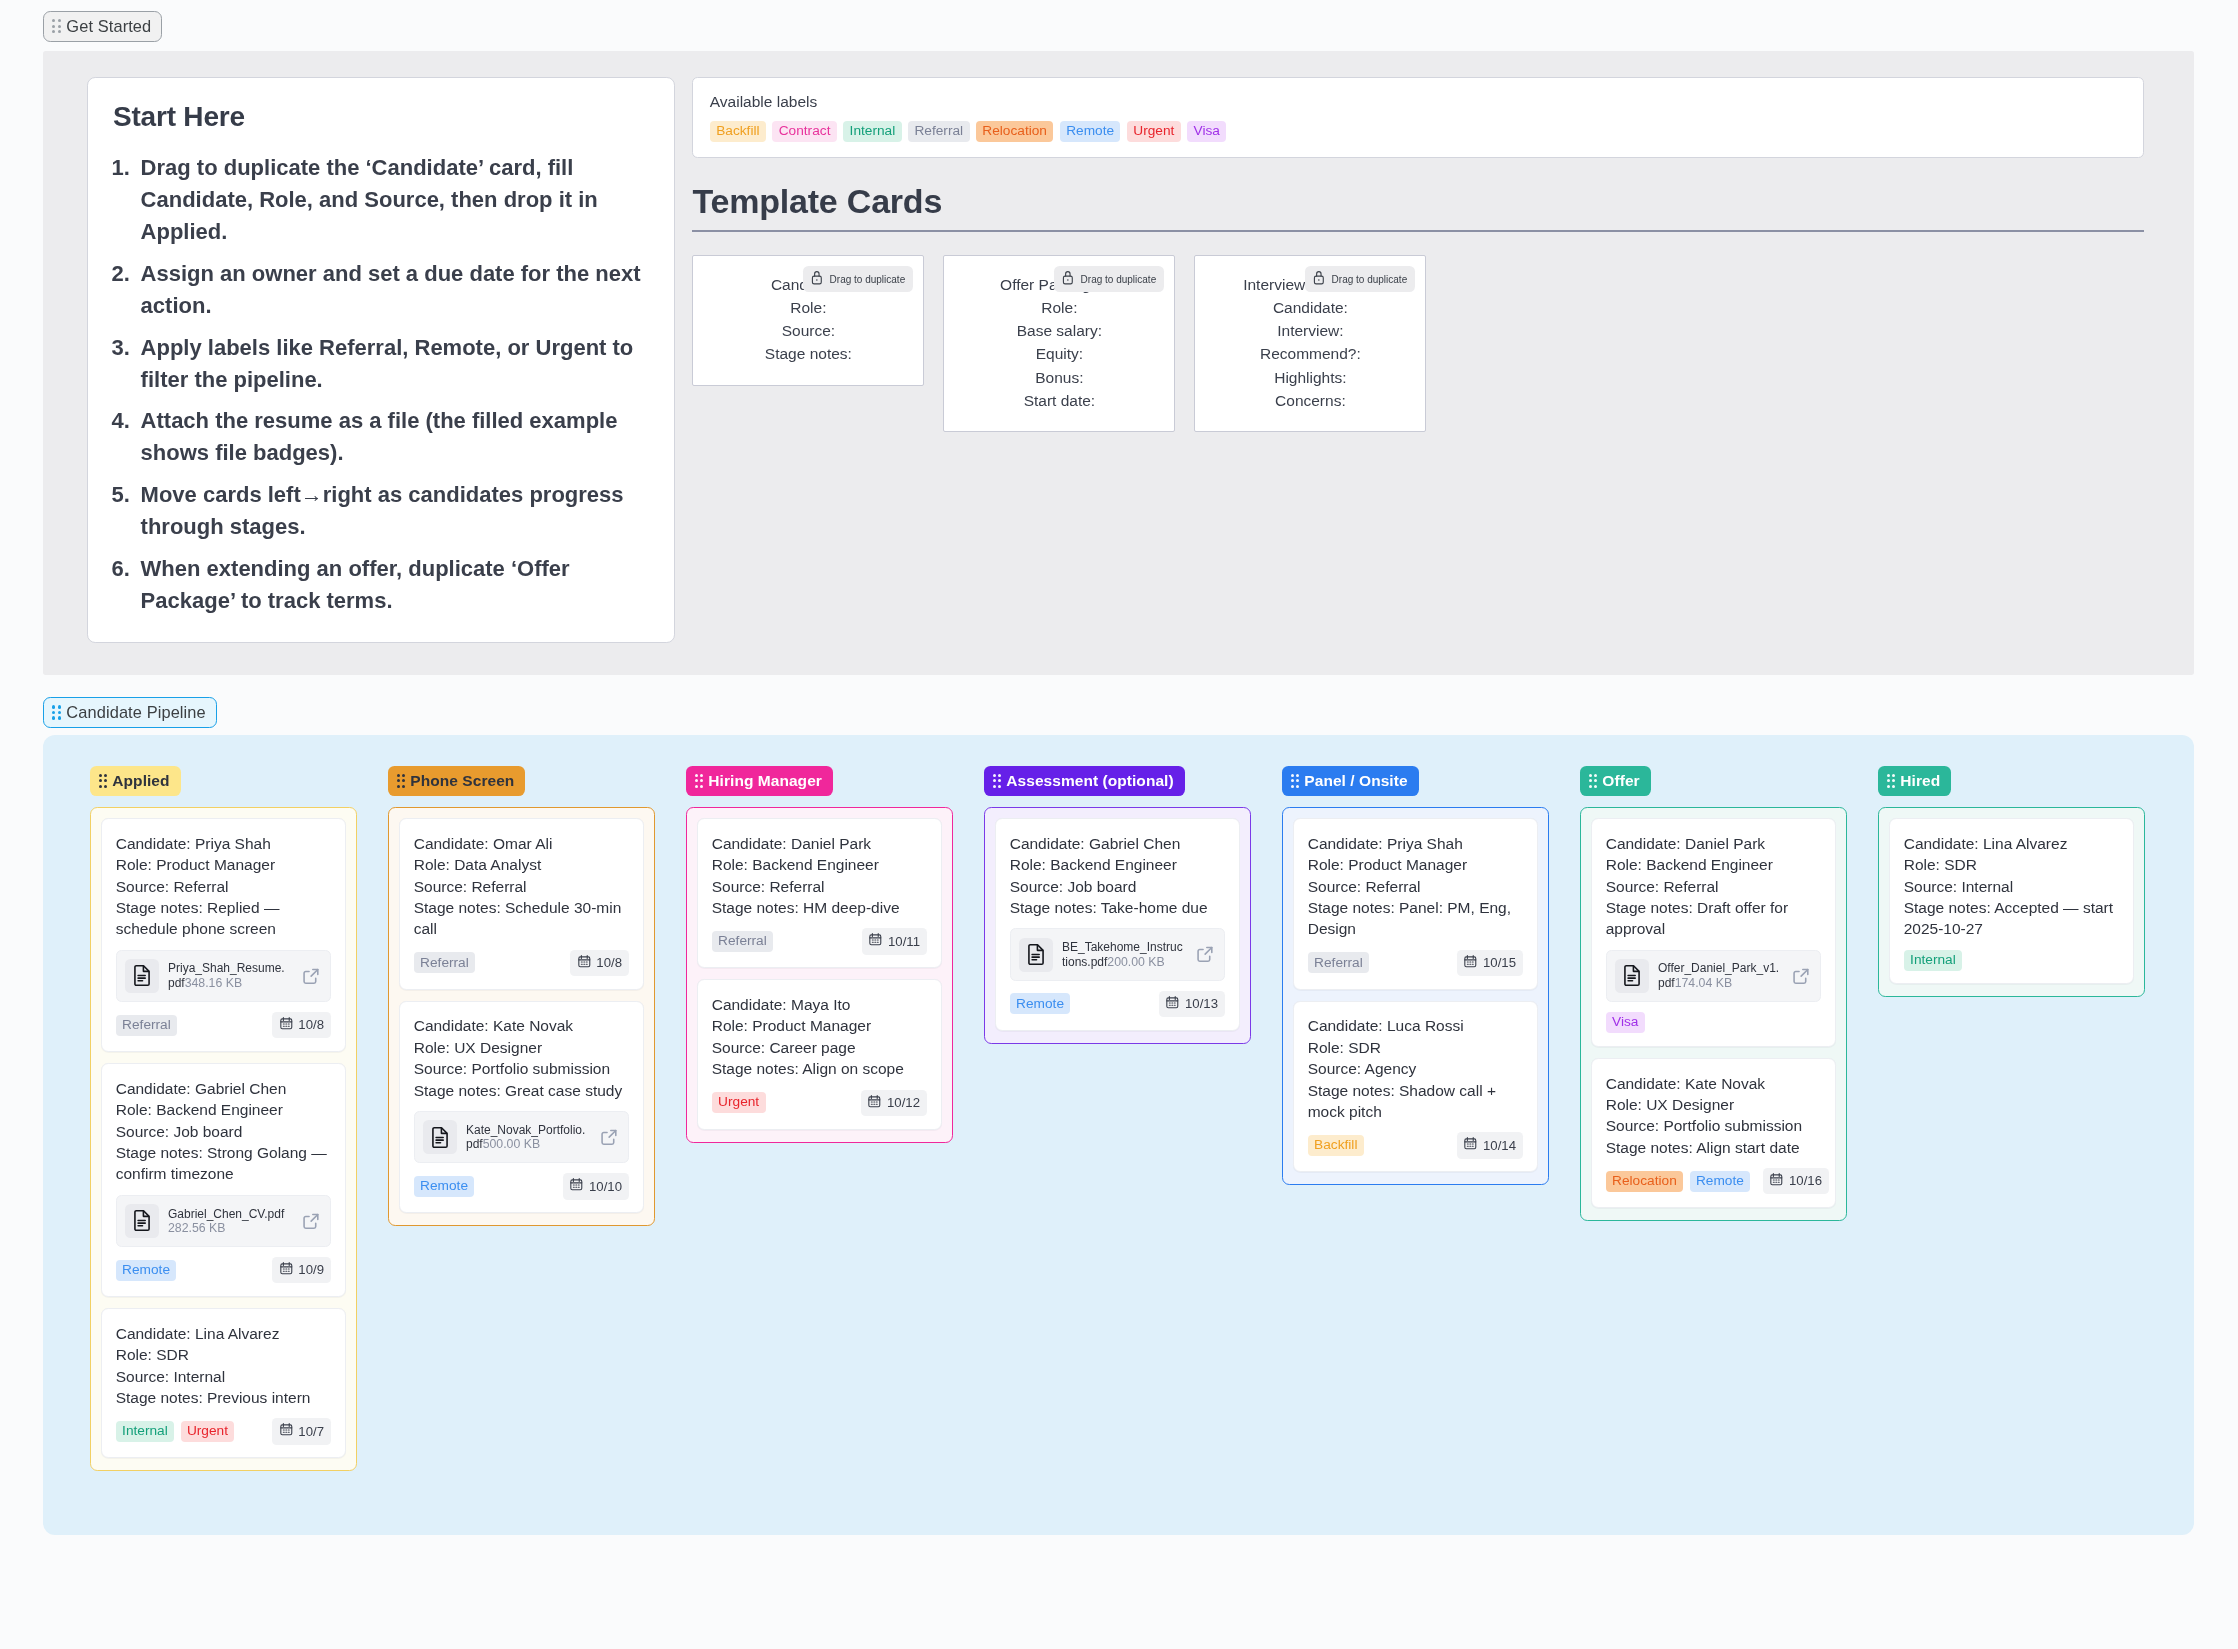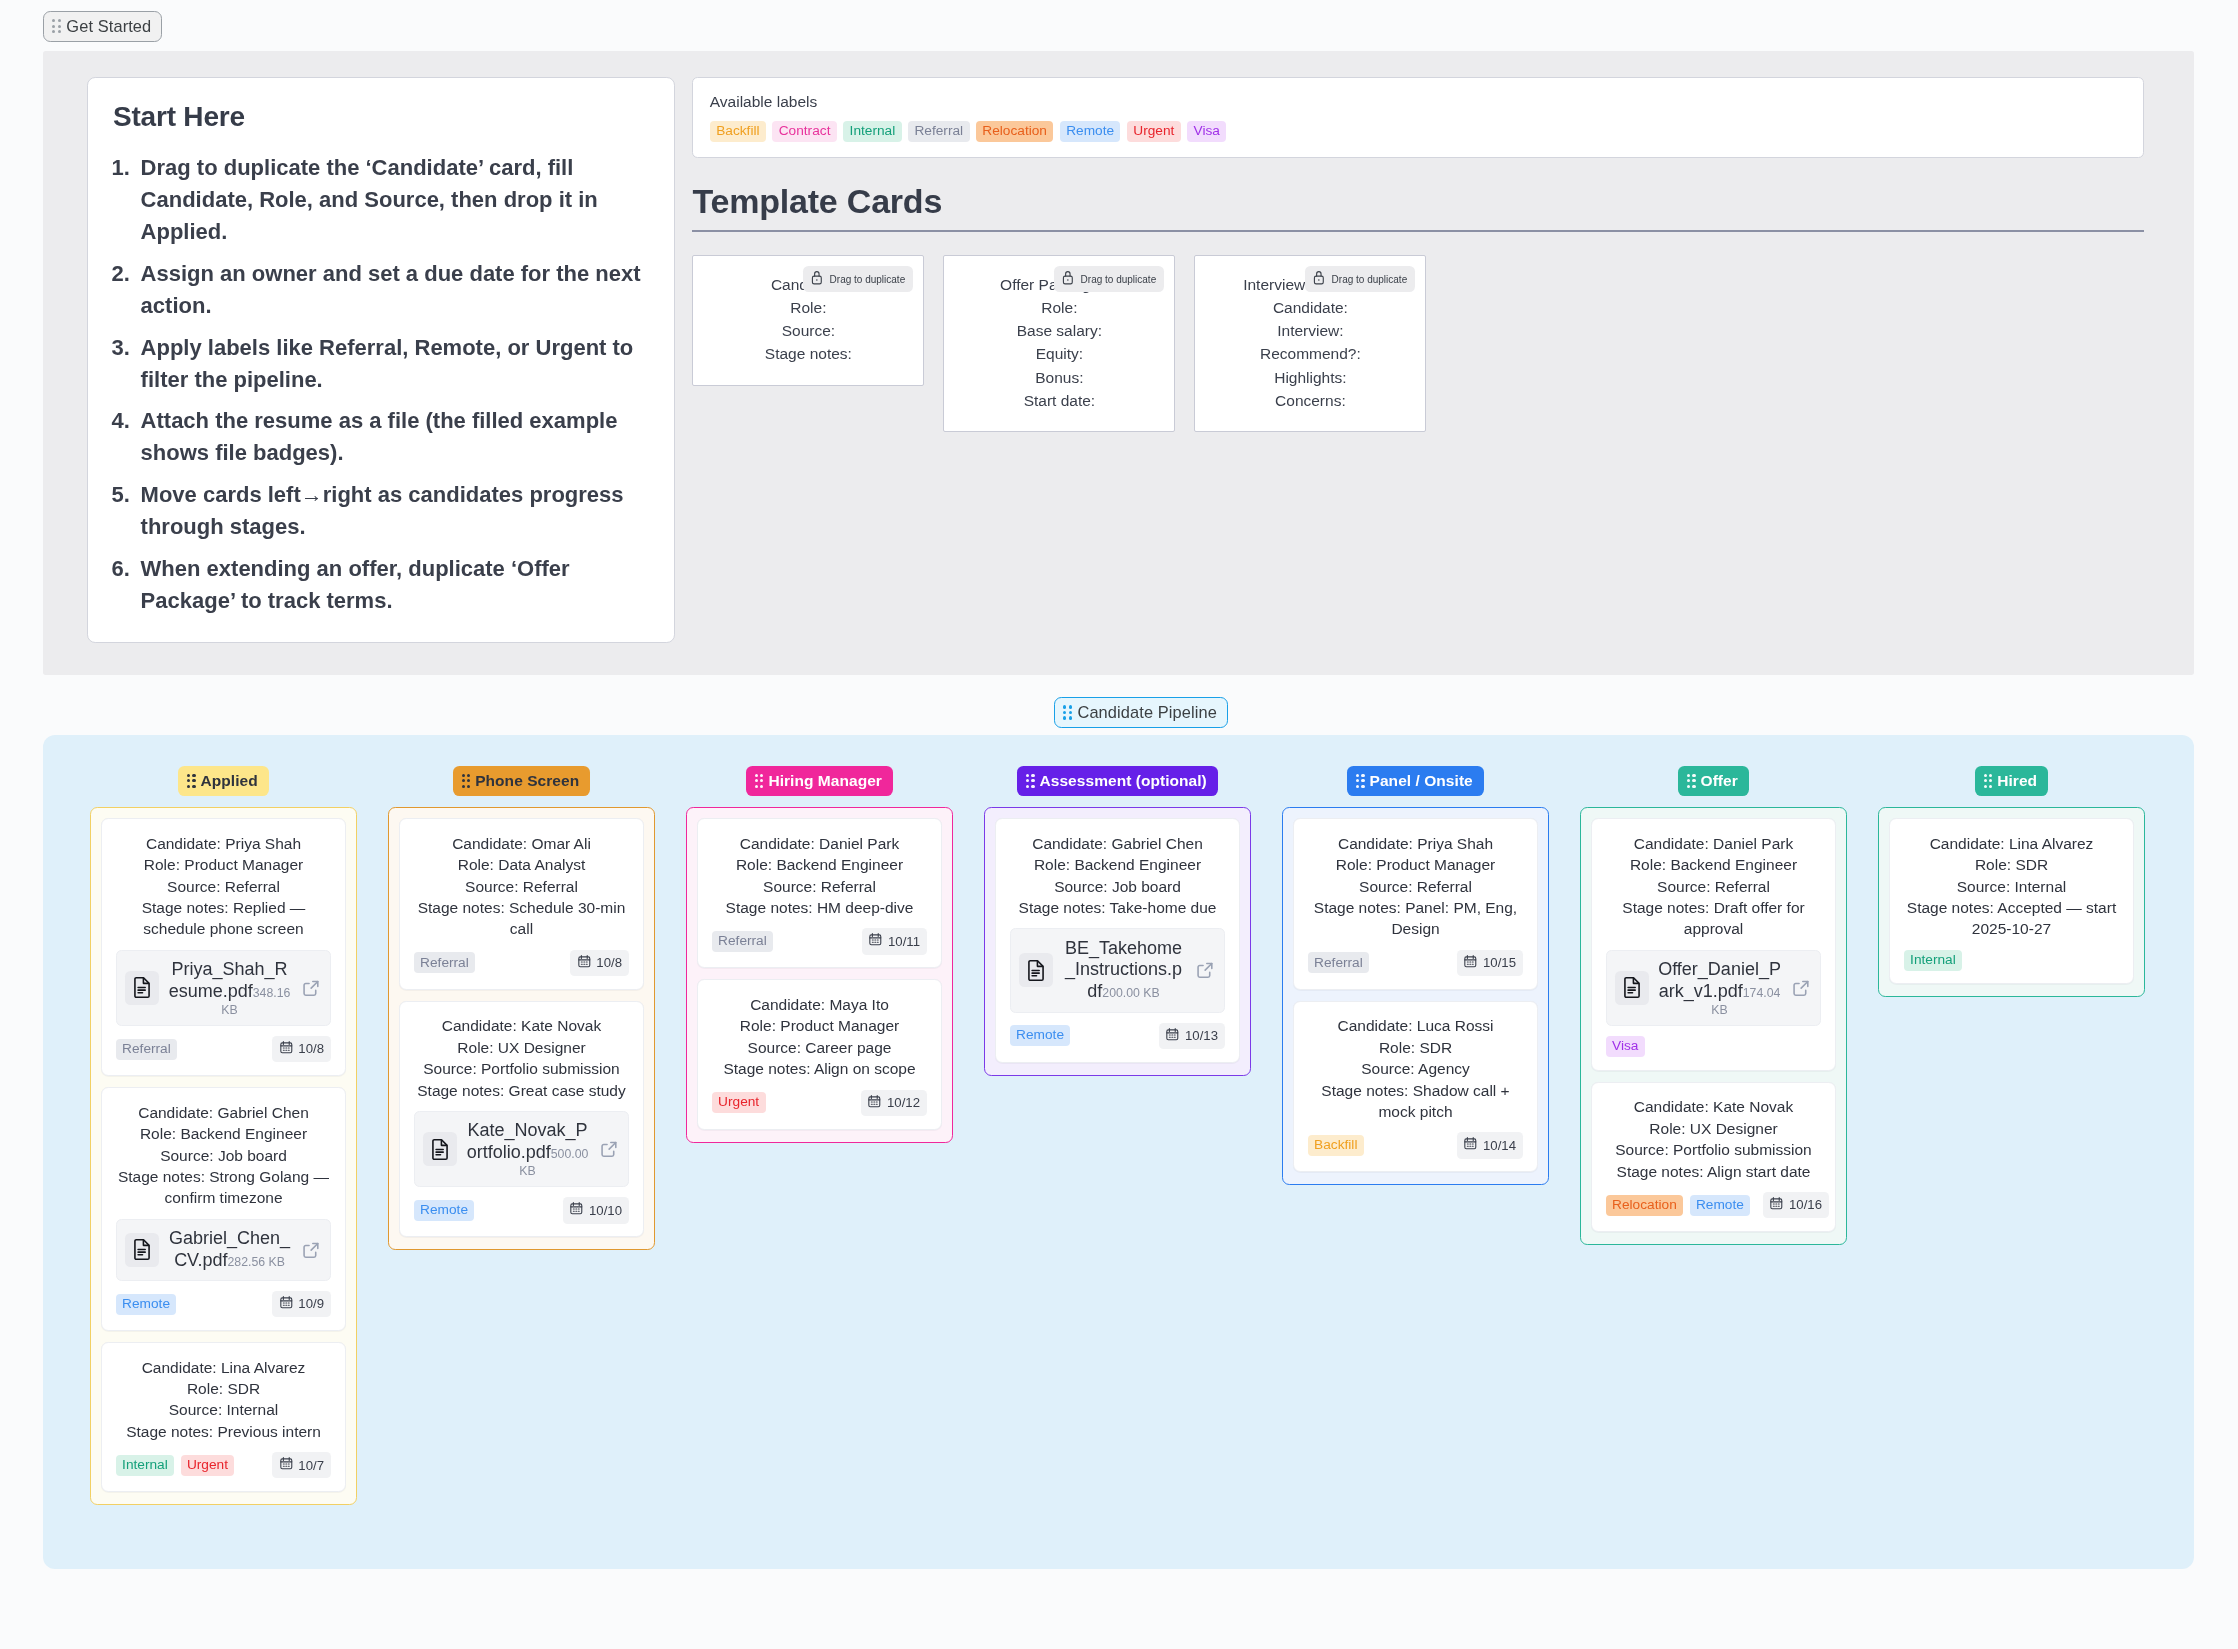--- a/index.html
+++ b/index.html
@@ -68,21 +68,21 @@
   }
   .tpl-card .tline { font-size: 15.5px; line-height: 1.5; color:#3a3f4b; white-space: nowrap; }
   .dup-badge {
     position: absolute; top: 10px; right: 10px;
     display:flex; align-items:center; gap:5.5px;
     background:#ececee; border-radius: 5.5px; padding: 4.1px 8.2px 4.6px 7.3px;
     font-size: 10px; color:#3b4049; white-space: nowrap;
   }
 
   
-  .board-wrap { margin-top: 11px; text-align: center; }
+  .board-wrap { margin-top: 11px; }
   .board {
     margin: 7.3px 0 0 43px; width: 2151px;
     background: #dff0fa; border-radius: 12px;
     padding: 31px 0 64px 0;
     display:flex; gap: 0; align-items: flex-start;
   }
   .col { width: 267px; margin-right: 31px; flex:none; }
   .col:first-child { margin-left: 47px; }
   .col-head {
     display:inline-flex; align-items:center; gap: 5px;
@@ -110,21 +110,21 @@
   .file-badge {
     display:flex; align-items:center; gap: 9.1px;
     background:#f4f5f7; border:0.9px solid #eceef2; border-radius: 5.5px;
     padding: 8.2px 9.1px 8.2px 8.2px; margin-top: 10px;
   }
   .file-ico {
     width: 34px; height: 34px; border-radius: 5.5px; background:#e9eaee;
     display:flex; align-items:center; justify-content:center; flex:none;
   }
   .file-meta { flex:1; min-width:0; }
-  .file-name { font-size: 18px; line-height: 1.22; color:#2f333d; word-break: break-all; }
+  .file-name { font-size: 12px; line-height: 1.22; color:#2f333d; word-break: break-all; }
   .file-size { font-size: 12.3px; color:#8a90a0; margin-top: 2.3px; }
   .ext-ico { flex:none; width: 21px; height:21px; display:flex; align-items:center; justify-content:center;}
 
   .card-foot { display:flex; align-items:center; margin-top: 10px; gap: 6.4px; }
   .card-foot .spacer { flex:1; }
   .date-badge {
     display:flex; align-items:center; gap: 5px;
     background:#f1f2f4; border-radius: 4.6px; padding: 4.1px 7.3px 4.6px 6.4px;
     font-size: 13.2px; color:#3a3f4b; white-space:nowrap;
   }

